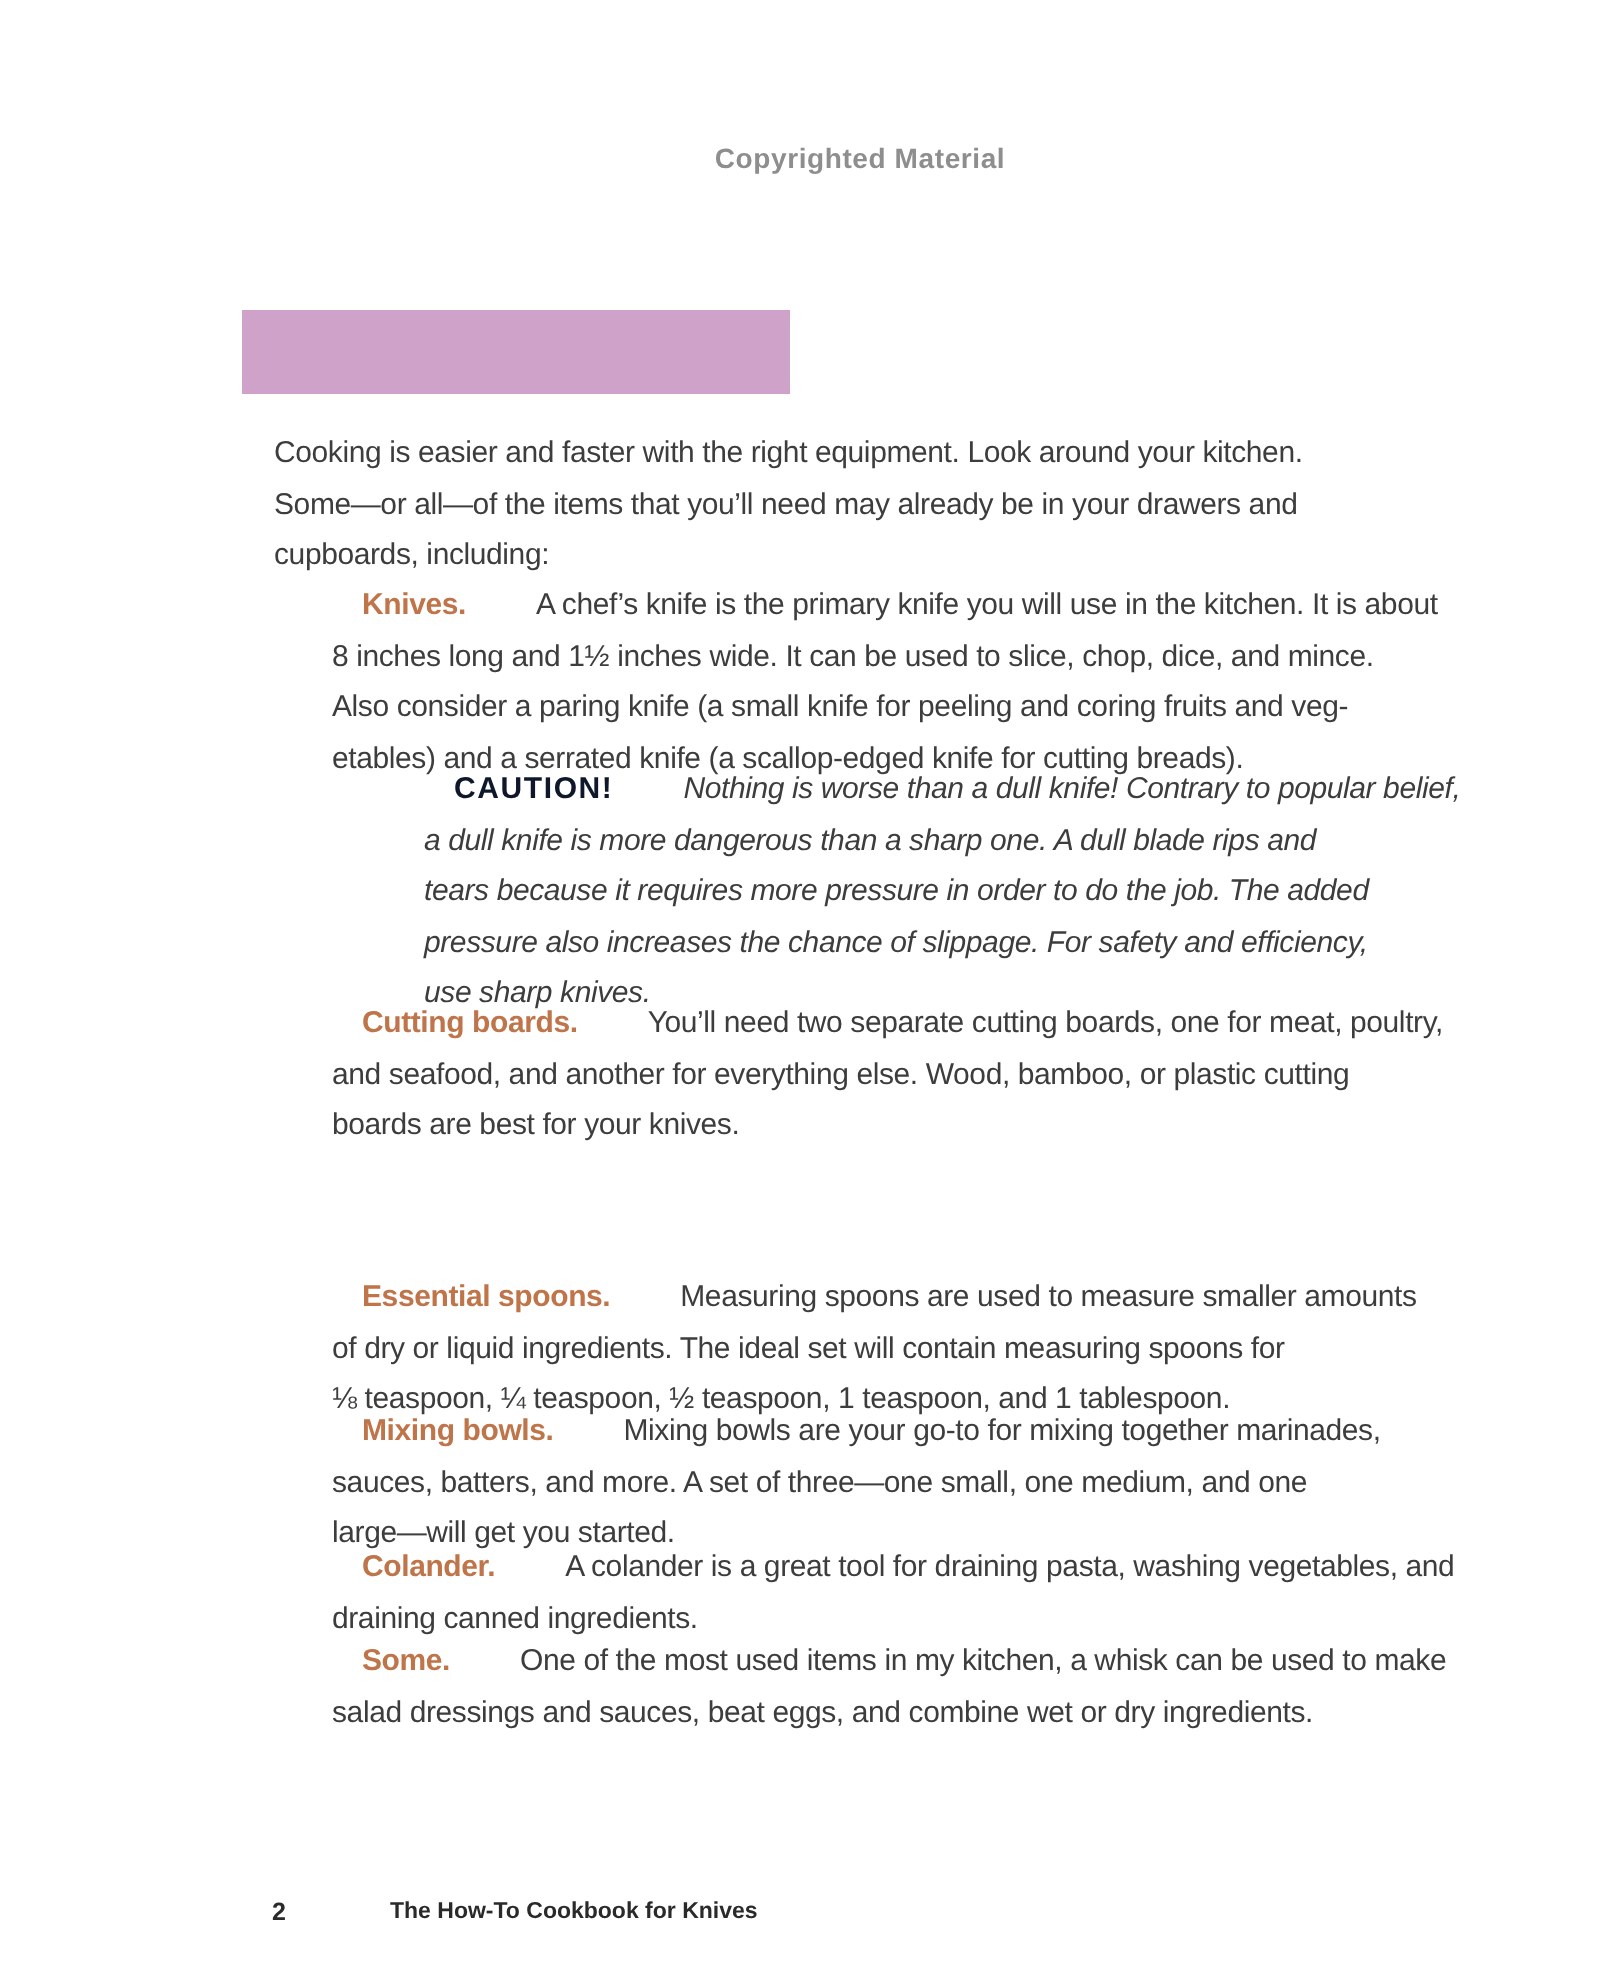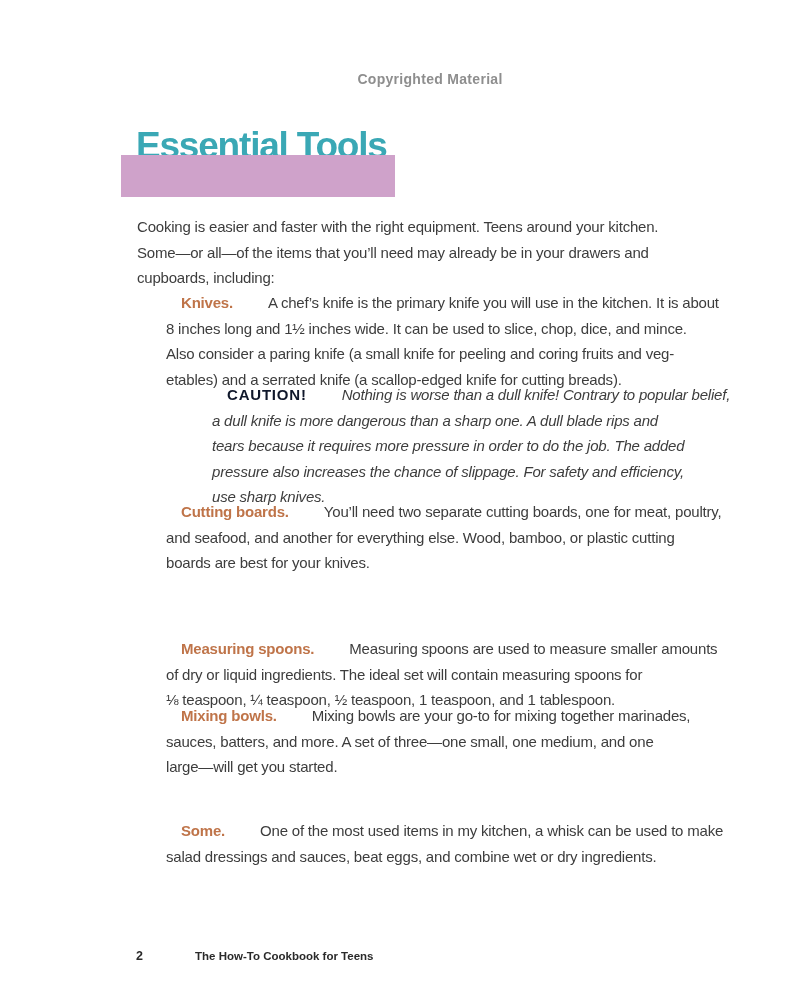--- a/index.html
+++ b/index.html
@@ -108,26 +108,25 @@
     letter-spacing: 0px;
   }
 </style>
 </head>
 <body>
 
 <div class="page">
 
   <div class="copyright top">Copyrighted Material</div>
 
-  <h1 class="page-title">Essential Tools</h1>
 
   <div class="title-bar bar1"></div>
   <div class="title-bar bar2"></div>
 
-  <p class="intro bodytext">Cooking is easier and faster with the right equipment. Teens around your kitchen.
+  <p class="intro bodytext">Cooking is easier and faster with the right equipment. Look around your kitchen.
 Some—or all—of the items that you’ll need may already be in your drawers and
 cupboards, including:</p>
 
   <div class="tool-section sec-knives bodytext">
     <span class="tool-heading">Knives.</span><span class="tool-body">A chef’s knife is the primary knife you will use in the kitchen. It is about
 8 inches long and 1½ inches wide. It can be used to slice, chop, dice, and mince.
 Also consider a paring knife (a small knife for peeling and coring fruits and veg-
 etables) and a serrated knife (a scallop-edged knife for cutting breads).</span>
   </div>
 
@@ -140,36 +139,40 @@
   </div>
 
   <div class="tool-section sec-cutting bodytext">
     <span class="tool-heading">Cutting boards.</span><span class="tool-body">You’ll need two separate cutting boards, one for meat, poultry,
 and seafood, and another for everything else. Wood, bamboo, or plastic cutting
 boards are best for your knives.</span>
   </div>
 
 
   <div class="tool-section sec-spoons bodytext">
-    <span class="tool-heading">Measuring spoons.</span><span class="tool-body">Measuring spoons are used to measure smaller amounts
+    <span class="tool-heading">Essential spoons.</span><span class="tool-body">Measuring spoons are used to measure smaller amounts
 of dry or liquid ingredients. The ideal set will contain measuring spoons for
 ⅛ teaspoon, ¼ teaspoon, ½ teaspoon, 1 teaspoon, and 1 tablespoon.</span>
   </div>
 
   <div class="tool-section sec-bowls bodytext">
     <span class="tool-heading">Mixing bowls.</span><span class="tool-body">Mixing bowls are your go-to for mixing together marinades,
 sauces, batters, and more. A set of three—one small, one medium, and one
 large—will get you started.</span>
   </div>
 
+  <div class="tool-section sec-colander bodytext">
+    <span class="tool-heading">Colander.</span><span class="tool-body">A colander is a great tool for draining pasta, washing vegetables, and
+draining canned ingredients.</span>
+  </div>
 
   <div class="tool-section sec-whisk bodytext">
     <span class="tool-heading">Some.</span><span class="tool-body">One of the most used items in my kitchen, a whisk can be used to make
 salad dressings and sauces, beat eggs, and combine wet or dry ingredients.</span>
   </div>
 
   <div class="footer-pagenum">2</div>
 
-  <div class="footer-booktitle">The How-To Cookbook for Teens</div>
+  <div class="footer-booktitle">The How-To Cookbook for Knives</div>
 
   <div class="copyright bottom">Copyrighted Material</div>
 
 </div>
 
 </body></html>

